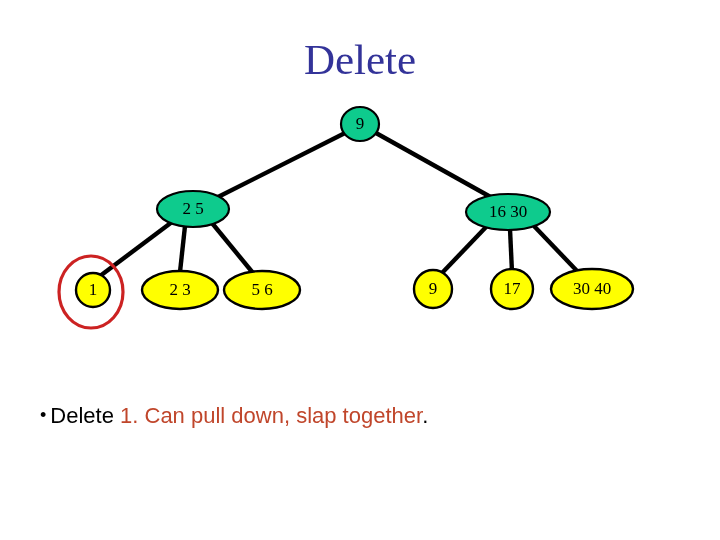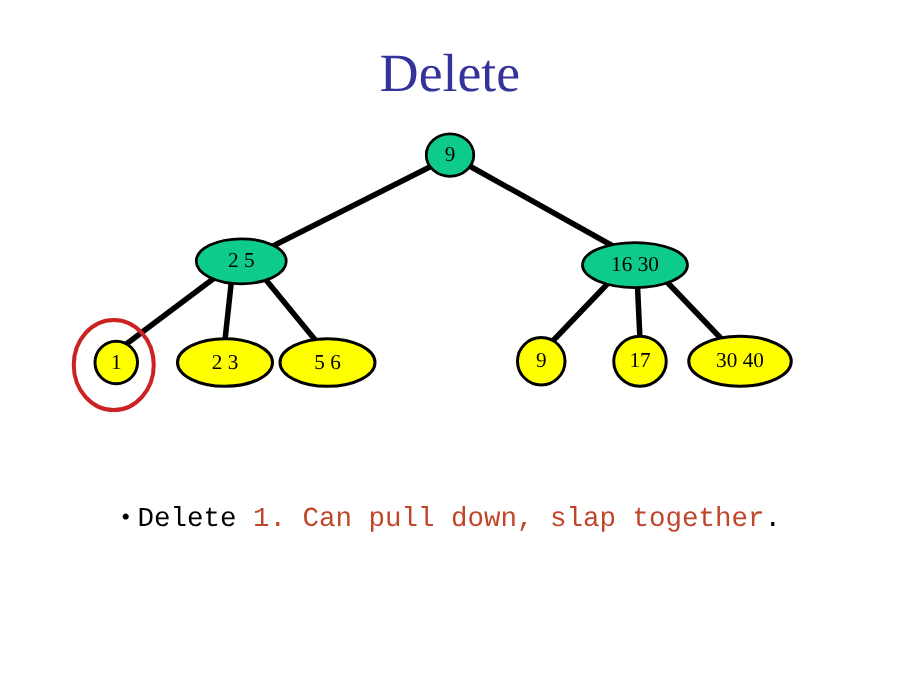--- a/index.html
+++ b/index.html
@@ -79,22 +79,21 @@
   
   #caption {
     position: absolute;
     left: 40px;
     top: 400px;
     width: 640px;
     font-size: 22px;
     line-height: 30px;
     color: #000000;
     white-space: nowrap;
-    font-family: Liberation Mono, monospace;
-    text-align: center;
+    font-family: Liberation Sans, sans-serif;
   }
   #caption .bullet-mark {
     font-size: 18px;
     vertical-align: 2px;
     margin-right: 4px;
   }
   #caption .caption-lead {
     color: #000000;
   }
   #caption .caption-body {

